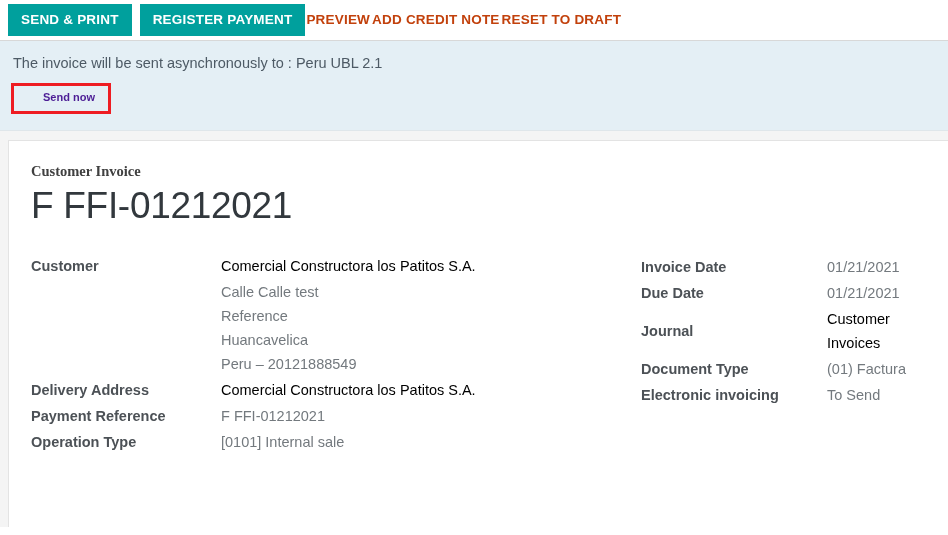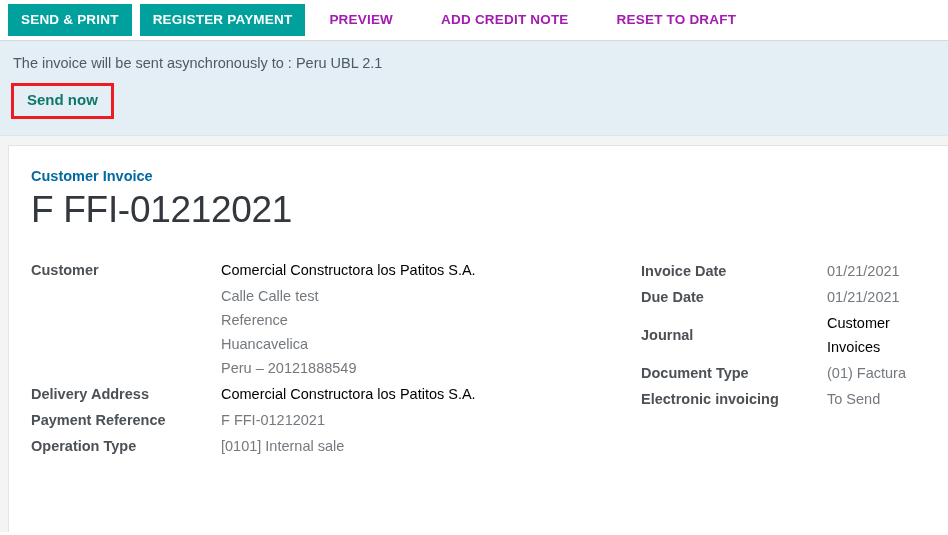--- a/index.html
+++ b/index.html
@@ -33,28 +33,28 @@
     padding: 0 13px;
     margin: 4px 0 4px 8px;
     cursor: pointer;
     line-height: 1;
     display: flex;
     align-items: center;
     white-space: nowrap;
   }
   .btn-link {
     background: transparent;
-    color: #a21caf;
+    color: #c2410c;
     border: none;
     font-family: "Liberation Sans", sans-serif;
     font-size: 13.5px;
     font-weight: bold;
     letter-spacing: 0.2px;
     text-transform: uppercase;
-    padding: 0 24px;
+    padding: 0 1px;
     margin: 4px 0;
     cursor: pointer;
     line-height: 1;
     display: flex;
     align-items: center;
     white-space: nowrap;
   }
 
   
   .banner {
@@ -70,26 +70,26 @@
   }
   .send-now-wrap {
     display: inline-block;
     margin: 10px 0 0 11px;
     border: 3px solid #ee1c22;
     padding: 0;
     line-height: 0;
   }
   .btn-send-now {
     background: transparent;
-    color: #0f766e;
+    color: #4c1d95;
     border: 1px solid transparent;
     font-family: "Liberation Sans", sans-serif;
-    font-size: 15px;
-    font-weight: bold;
-    padding: 4px 12px 5px 12px;
+    font-size: 11px;
+    font-weight: bold;
+    padding: 4px 12px 5px 28px;
     cursor: pointer;
     line-height: 1.25;
     display: block;
   }
 
   
   .page {
     background: #f4f4f4;
     height: 396px;
     padding: 9px 0 0 8px;
@@ -99,22 +99,23 @@
     border: 1px solid #e3e3e3;
     border-right: none;
     border-bottom: none;
     height: 100%;
     padding: 22px 28px 0 22px;
   }
 
   .doc-subtitle {
     font-size: 14.5px;
     font-weight: bold;
-    color: #0369a1;
+    color: #404040;
     margin: 0 0 4px 0;
+    font-family: Liberation Serif, serif;
   }
   .doc-title {
     font-size: 37px;
     font-weight: normal;
     color: #32383d;
     margin: 0 0 26px 0;
     line-height: 1.2;
     letter-spacing: -0.3px;
   }
 

